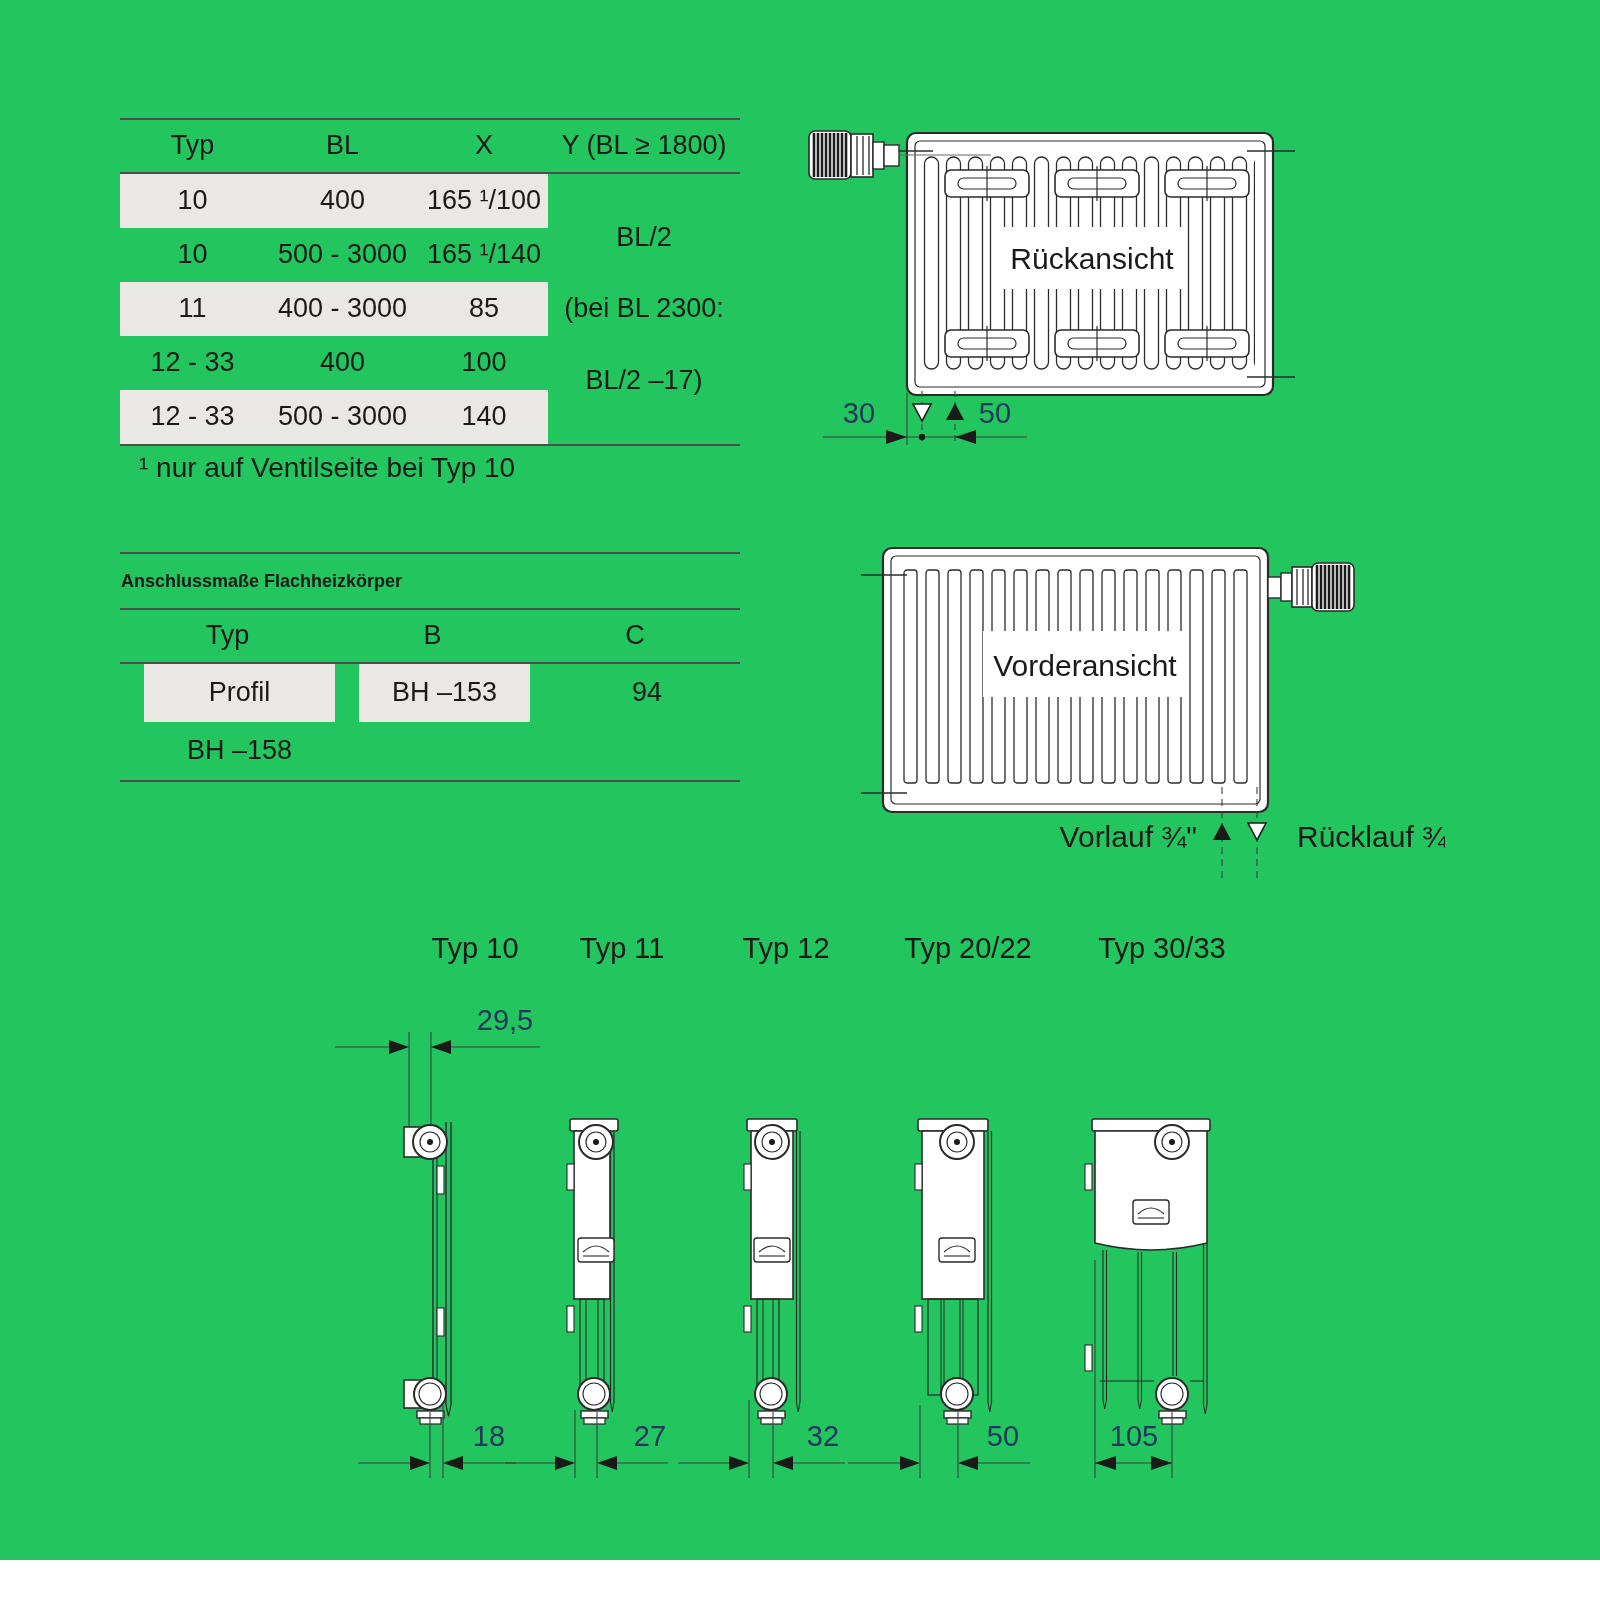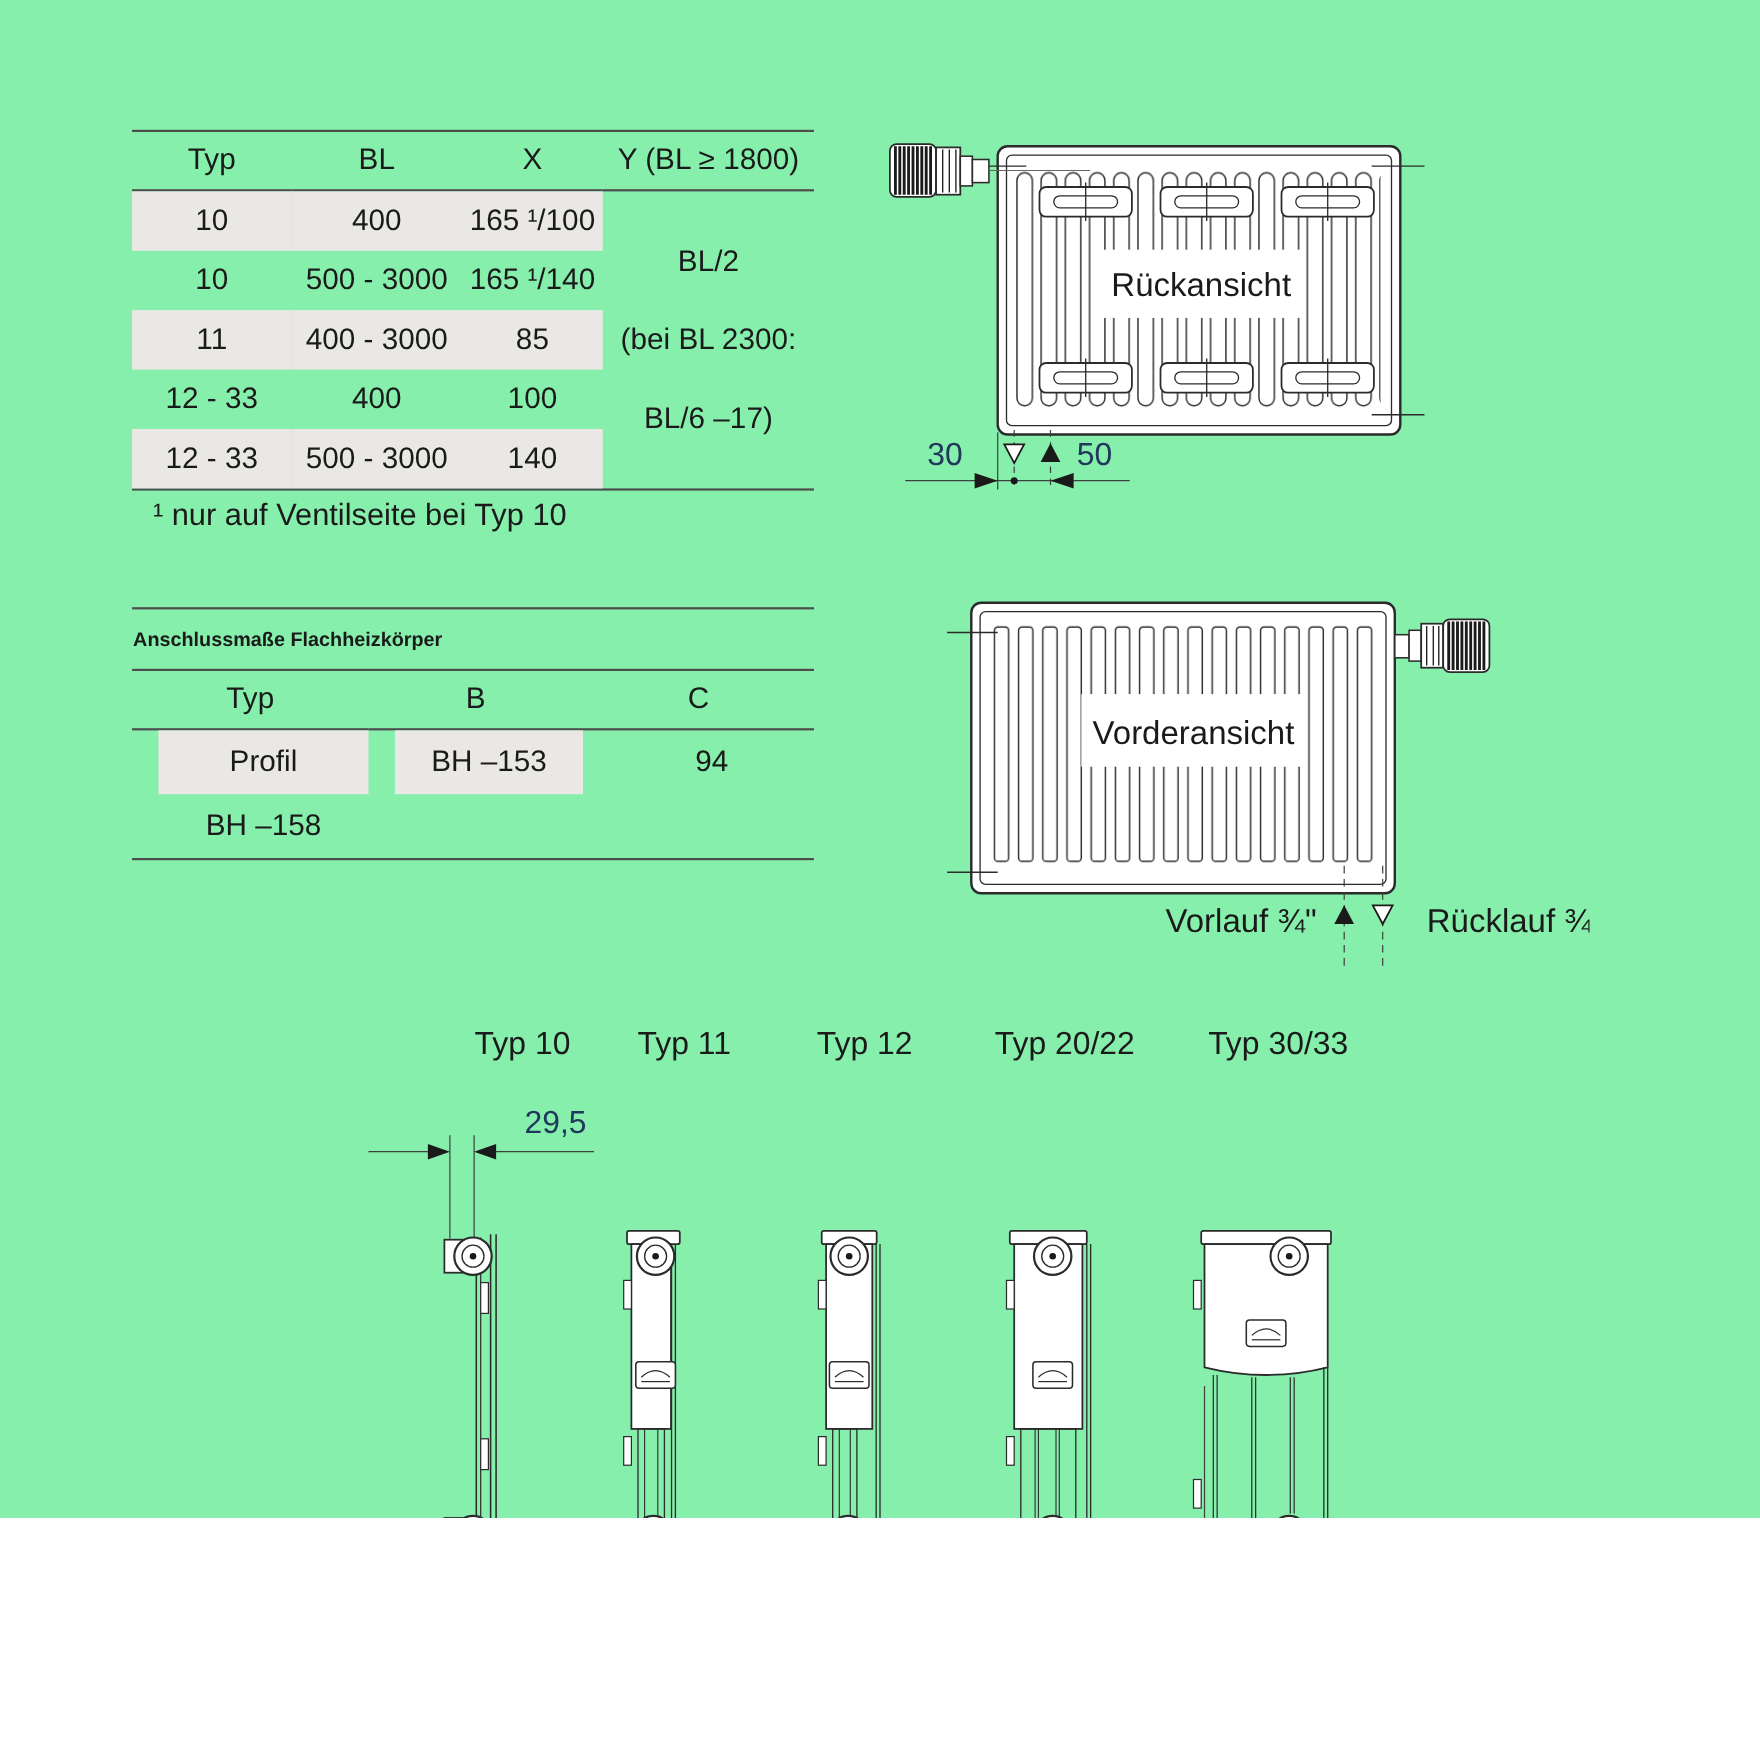--- a/index.html
+++ b/index.html
@@ -1,16 +1,16 @@
 <!DOCTYPE html>
 <html><head>
 <meta charset="utf-8">
 <style>
   html,body{margin:0;padding:0;background:#fff;}
-  #canvas{position:relative;width:1600px;height:1380px;background:#86efac;overflow:hidden;
+  #canvas{position:relative;width:1600px;height:1560px;background:#22c55e;overflow:hidden;
           font-family:"Liberation Sans",sans-serif;color:#1a1a1a;}
   
   .tbl{position:absolute;box-sizing:border-box;}
   .t1{left:120px;top:118px;width:620px;display:grid;
       grid-template-columns:145px 155px 128px 192px;grid-auto-rows:54px;
       border-top:2px solid #4d4d4d;border-bottom:2px solid #4d4d4d;}
   .t1 .hc{border-bottom:2px solid #4d4d4d;}
   .c{display:flex;align-items:center;justify-content:center;font-size:27px;line-height:1.1;}
   .sh{background:#eae8e5;}
   .ycell{grid-area:2/4/7/5;display:flex;flex-direction:column;align-items:center;justify-content:center;
@@ -40,21 +40,21 @@
 
   <div class="tbl t1">
     <div class="c hc">Typ</div>
     <div class="c hc">BL</div>
     <div class="c hc">X</div>
     <div class="c hc">Y (BL ≥ 1800)</div>
 
     <div class="ycell">
       <span>BL/2</span>
       <span>(bei BL 2300:</span>
-      <span>BL/6 –17)</span>
+      <span>BL/2 –17)</span>
     </div>
 
     <div class="c sh">10</div>
     <div class="c sh">400</div>
     <div class="c sh">165 ¹/100</div>
 
     <div class="c">10</div>
     <div class="c">500 - 3000</div>
     <div class="c">165 ¹/140</div>
 

